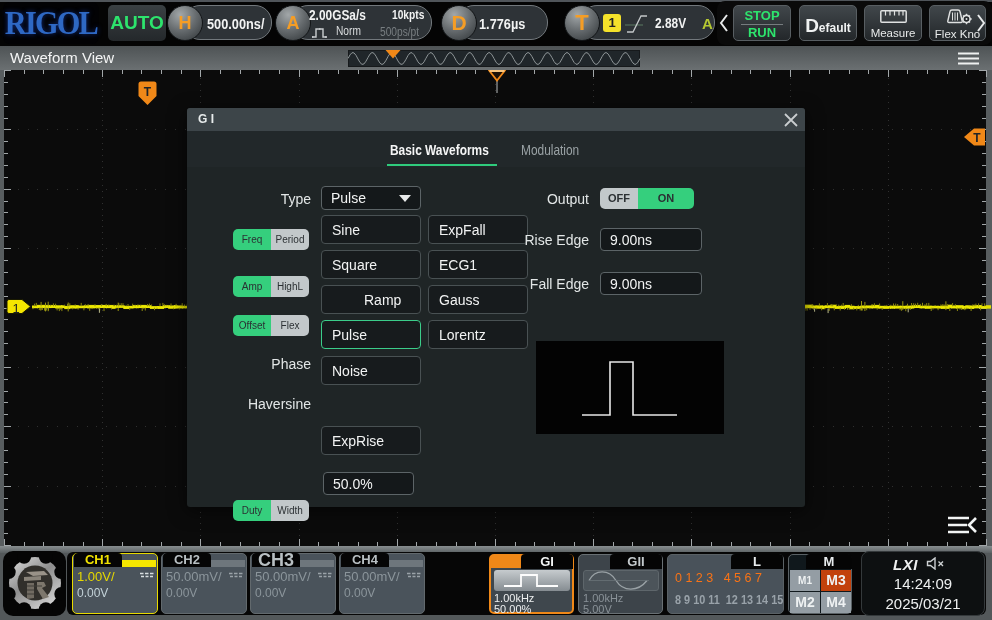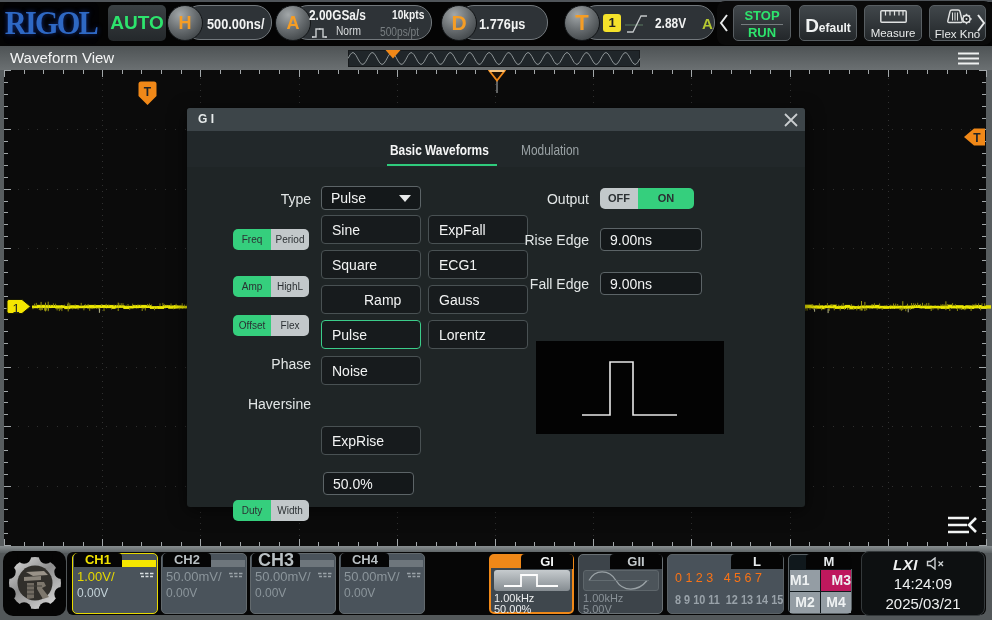--- a/index.html
+++ b/index.html
@@ -502,22 +502,22 @@
 <div class="abs" style="left:583px;top:592px;color:#8a9298;font-size:11px;">1.00kHz</div>
 <div class="abs" style="left:583px;top:603px;color:#8a9298;font-size:11px;">5.00V</div>
 
 <div class="abs" style="left:667px;top:554px;width:117px;height:60px;background:#49525a;border:1.5px solid #5a6165;border-radius:5px;"></div>
 <div class="abs" style="left:731px;top:554px;width:52px;height:15px;background:#050505;border-radius:4px 4px 0 0;color:#e8ecee;font-size:13px;font-weight:bold;text-align:center;line-height:15px;">L</div>
 <div class="abs" style="left:675px;top:571px;color:#f97316;font-size:12.5px;font-weight:normal;white-space:nowrap;">0&nbsp;1&nbsp;2&nbsp;3&nbsp;&nbsp;&nbsp;4&nbsp;5&nbsp;6&nbsp;7</div>
 <div class="abs" style="left:675px;top:593px;color:#99a2a9;font-size:12.5px;font-weight:bold;white-space:nowrap;transform:scaleX(0.87);transform-origin:left;">8&nbsp;9&nbsp;10&nbsp;11&nbsp;&nbsp;12&nbsp;13&nbsp;14&nbsp;15</div>
 
 <div class="abs" style="left:788px;top:554px;width:64px;height:60px;background:#10181c;border:1.5px solid #5a6165;border-radius:5px;"></div>
 <div class="abs" style="left:806px;top:554px;width:46px;height:15px;background:#050505;border-radius:4px 4px 0 0;color:#e8ecee;font-size:13px;font-weight:bold;text-align:center;line-height:15px;">M</div>
-<div class="abs" style="left:790px;top:570px;width:30px;height:21px;background:#949da4;color:#eef1f2;font-size:14px;font-weight:bold;text-align:left;line-height:21px;">M1</div>
-<div class="abs" style="left:821px;top:570px;width:30px;height:21px;background:#be185d;color:#eef1f2;font-size:14px;font-weight:bold;text-align:right;line-height:21px;">M3</div>
+<div class="abs" style="left:790px;top:570px;width:30px;height:21px;background:#949da4;color:#eef1f2;font-size:10px;font-weight:bold;text-align:center;line-height:21px;">M1</div>
+<div class="abs" style="left:821px;top:570px;width:30px;height:21px;background:#c2410c;color:#eef1f2;font-size:14px;font-weight:bold;text-align:center;line-height:21px;">M3</div>
 <div class="abs" style="left:790px;top:592px;width:30px;height:21px;background:#949da4;color:#eef1f2;font-size:14px;font-weight:bold;text-align:center;line-height:21px;">M2</div>
 <div class="abs" style="left:821px;top:592px;width:30px;height:21px;background:#949da4;color:#eef1f2;font-size:14px;font-weight:bold;text-align:center;line-height:21px;">M4</div>
 
 <div class="abs" style="left:861px;top:551px;width:124px;height:65px;background:#0d1011;border:1px solid #34393b;border-radius:8px;"></div>
 <div class="abs" style="left:893px;top:556px;color:#eef0f0;font-size:15px;font-weight:bold;font-style:italic;letter-spacing:0.5px;">LXI</div>
 <svg class="abs" style="left:926px;top:557px;" width="19" height="13">
       <path d="M1.5 4.5 h3 l4.5-3.5 v11 l-4.5-3.5 h-3 z" fill="none" stroke="#cdd1d3" stroke-width="1.4"></path>
       <path d="M12.5 4.5 l4.5 4.5 M17 4.5 l-4.5 4.5" stroke="#cdd1d3" stroke-width="1.4"></path>
     </svg>
 <div class="abs" style="left:861px;top:575px;width:124px;text-align:center;color:#eef0f0;font-size:15px;">14:24:09</div>

